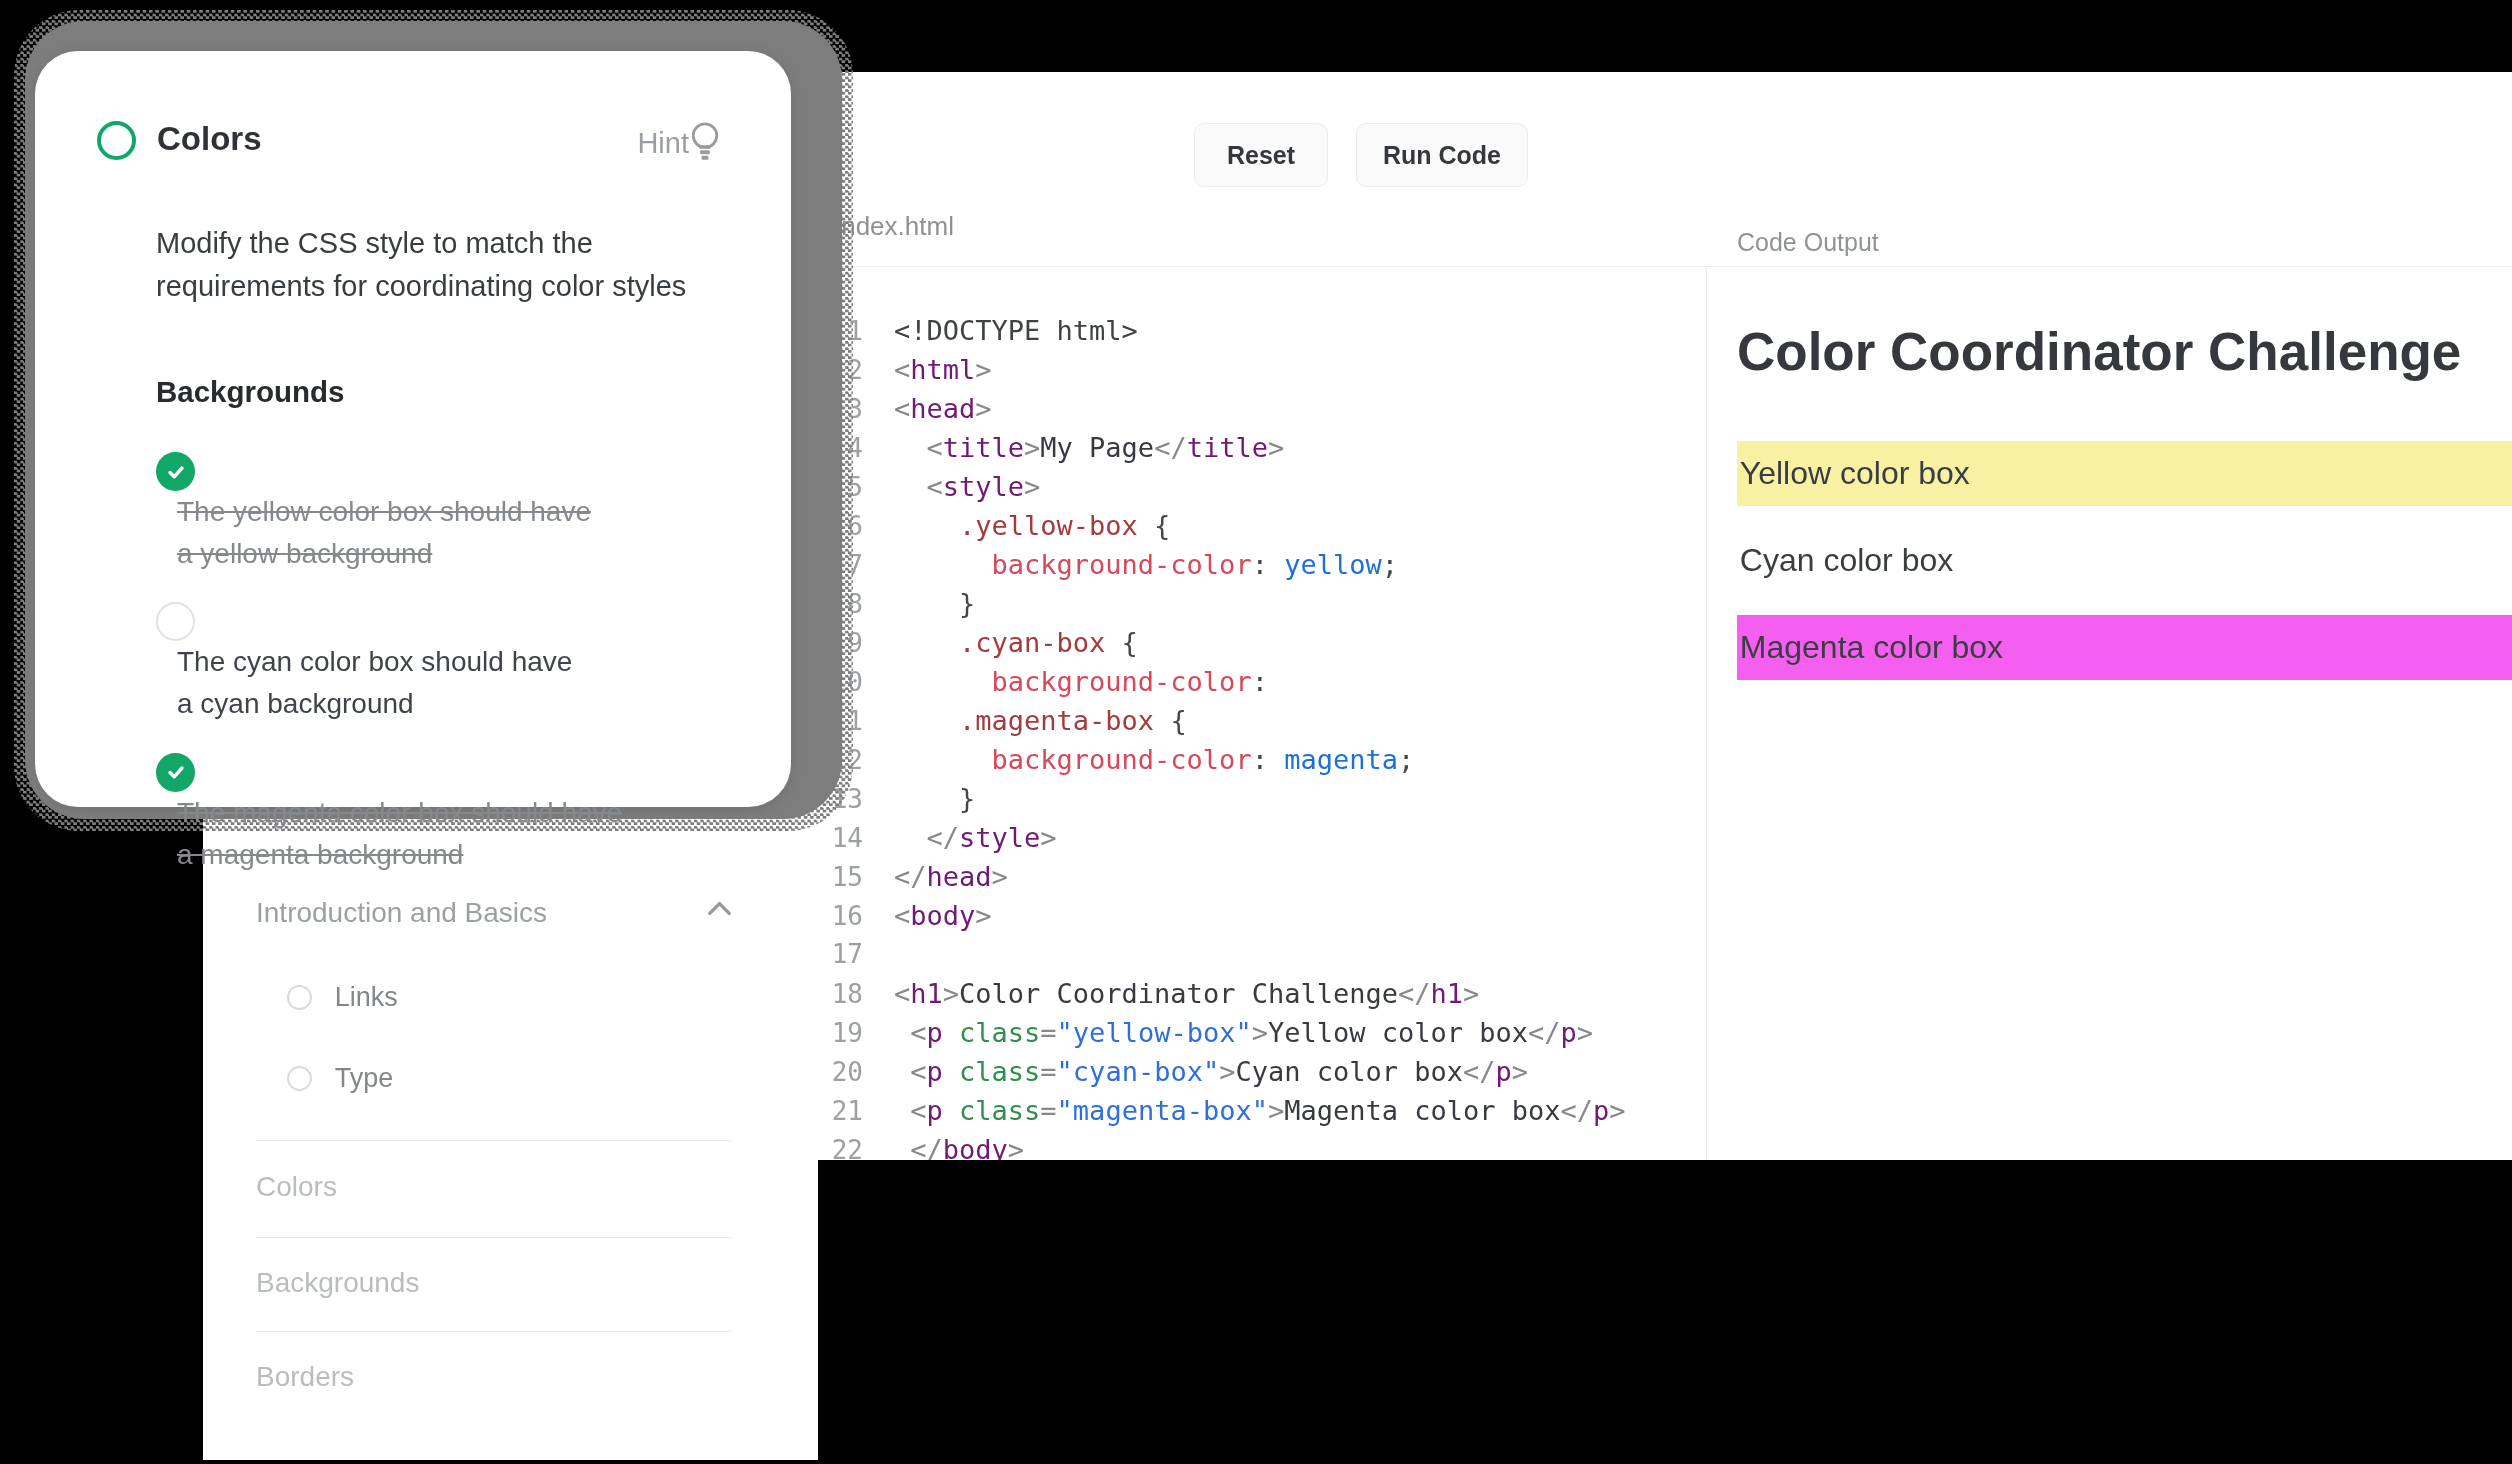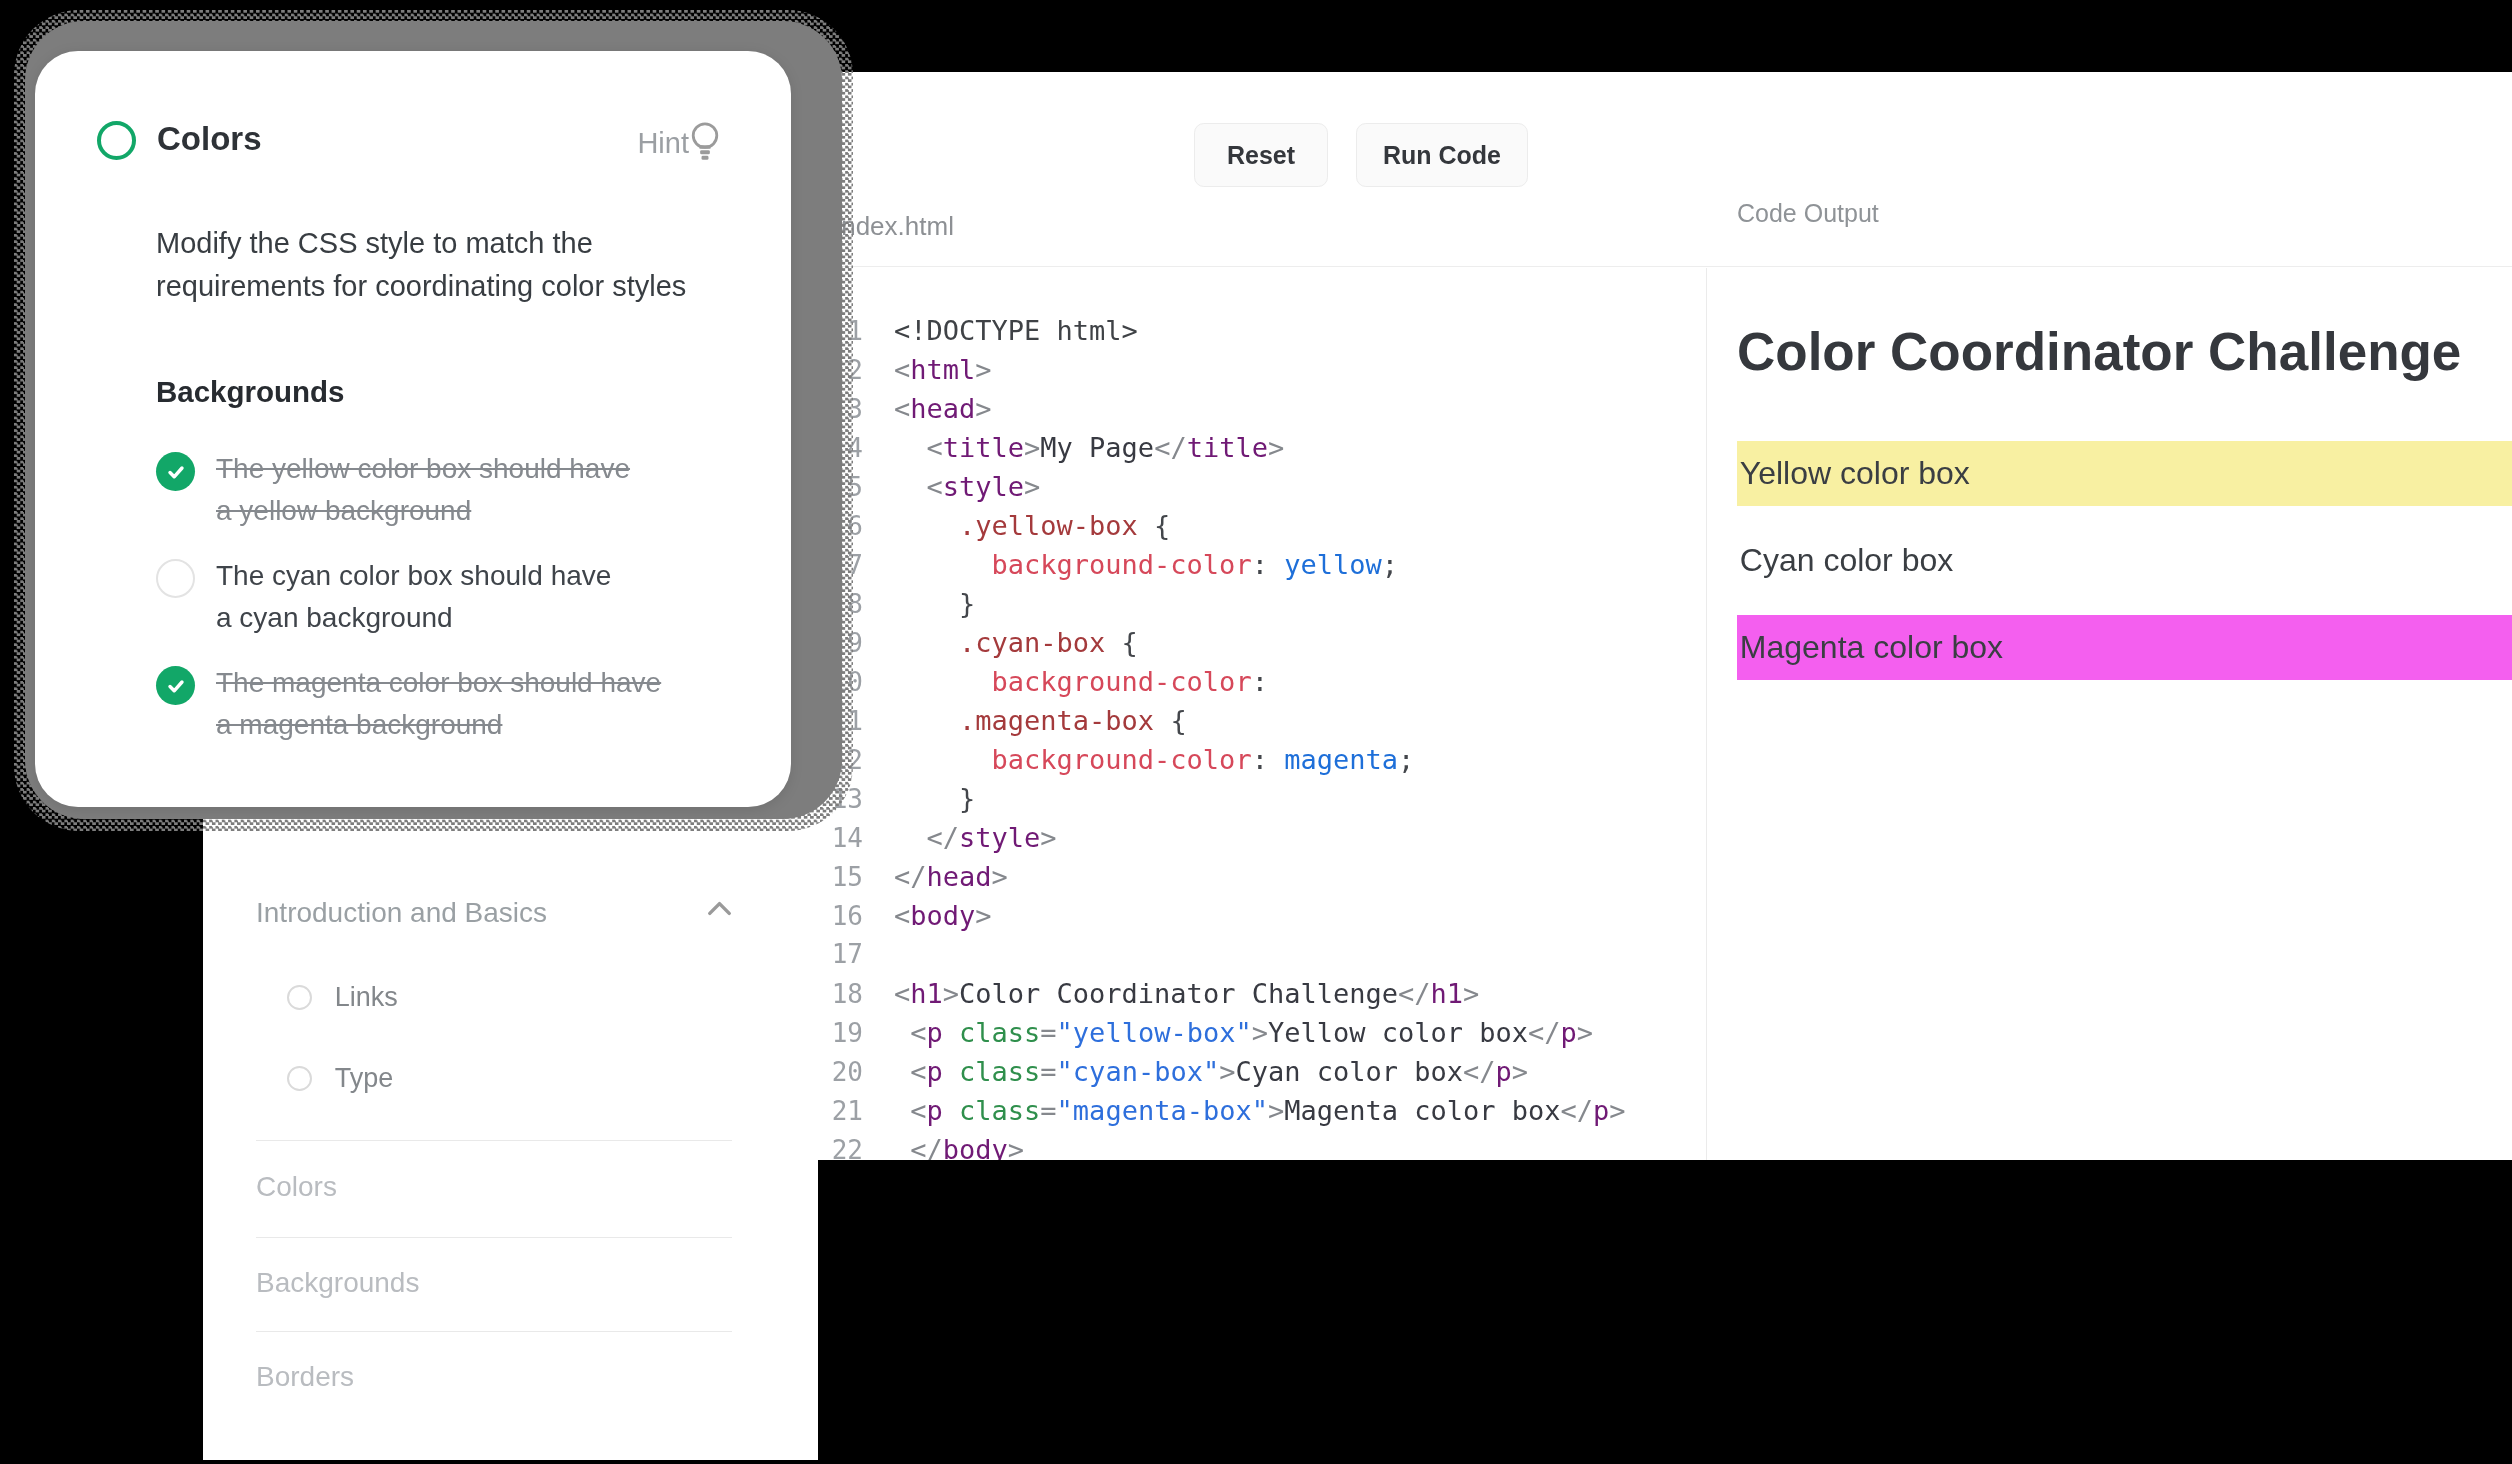--- a/index.html
+++ b/index.html
@@ -23,21 +23,21 @@
     display:flex;align-items:center;justify-content:center;
     cursor:pointer;box-sizing:border-box;
   }
   .btn-reset{left:377px;width:134px;}
   .btn-run{left:539px;width:172px;}
   .file-label{
     position:absolute;left:11.2px;top:139px;
     font-size:26px;color:#8d9094;
   }
   .output-label{
-    position:absolute;left:920px;top:127px;
+    position:absolute;left:920px;top:156px;
     font-size:25px;color:#8f9397;
   }
   .header-divider{
     position:absolute;left:0;right:0;top:194px;height:1.4px;background:#ededed;
   }
   .v-separator{
     position:absolute;left:889px;top:196px;bottom:0;width:1.4px;background:#ebebeb;
   }
   
   .editor-pane{
@@ -117,21 +117,21 @@
   }
   .hint-label{font-size:29px;color:#9b9fa3;}
   .card-desc{
     position:absolute;left:121px;top:171px;width:631px;
     font-size:29px;line-height:43px;color:#383d42;
   }
   .req-title{
     position:absolute;left:121px;top:324px;font-size:29.5px;font-weight:700;color:#272b30;
   }
   .req-list{position:absolute;left:121px;top:397px;width:547px;}
-  .req-item{display:flex;margin-bottom:23px;}
+  .req-item{display:flex;margin-bottom:23px;flex-direction:column;}
   .req-check{
     width:39px;height:39px;border-radius:50%;flex:0 0 39px;margin-top:4.2px;
     box-sizing:border-box;display:flex;align-items:center;justify-content:center;
   }
   .req-check.done{background:#12a768;}
   .req-check.todo{border:2.8px solid #e3e3e3;background:#fff;}
   .req-text{margin-left:21px;font-size:28px;line-height:42px;}
   .req-item.done .req-text{color:#85898e;text-decoration:line-through;}
   .req-item.todo .req-text{color:#3f444a;}
 </style>

